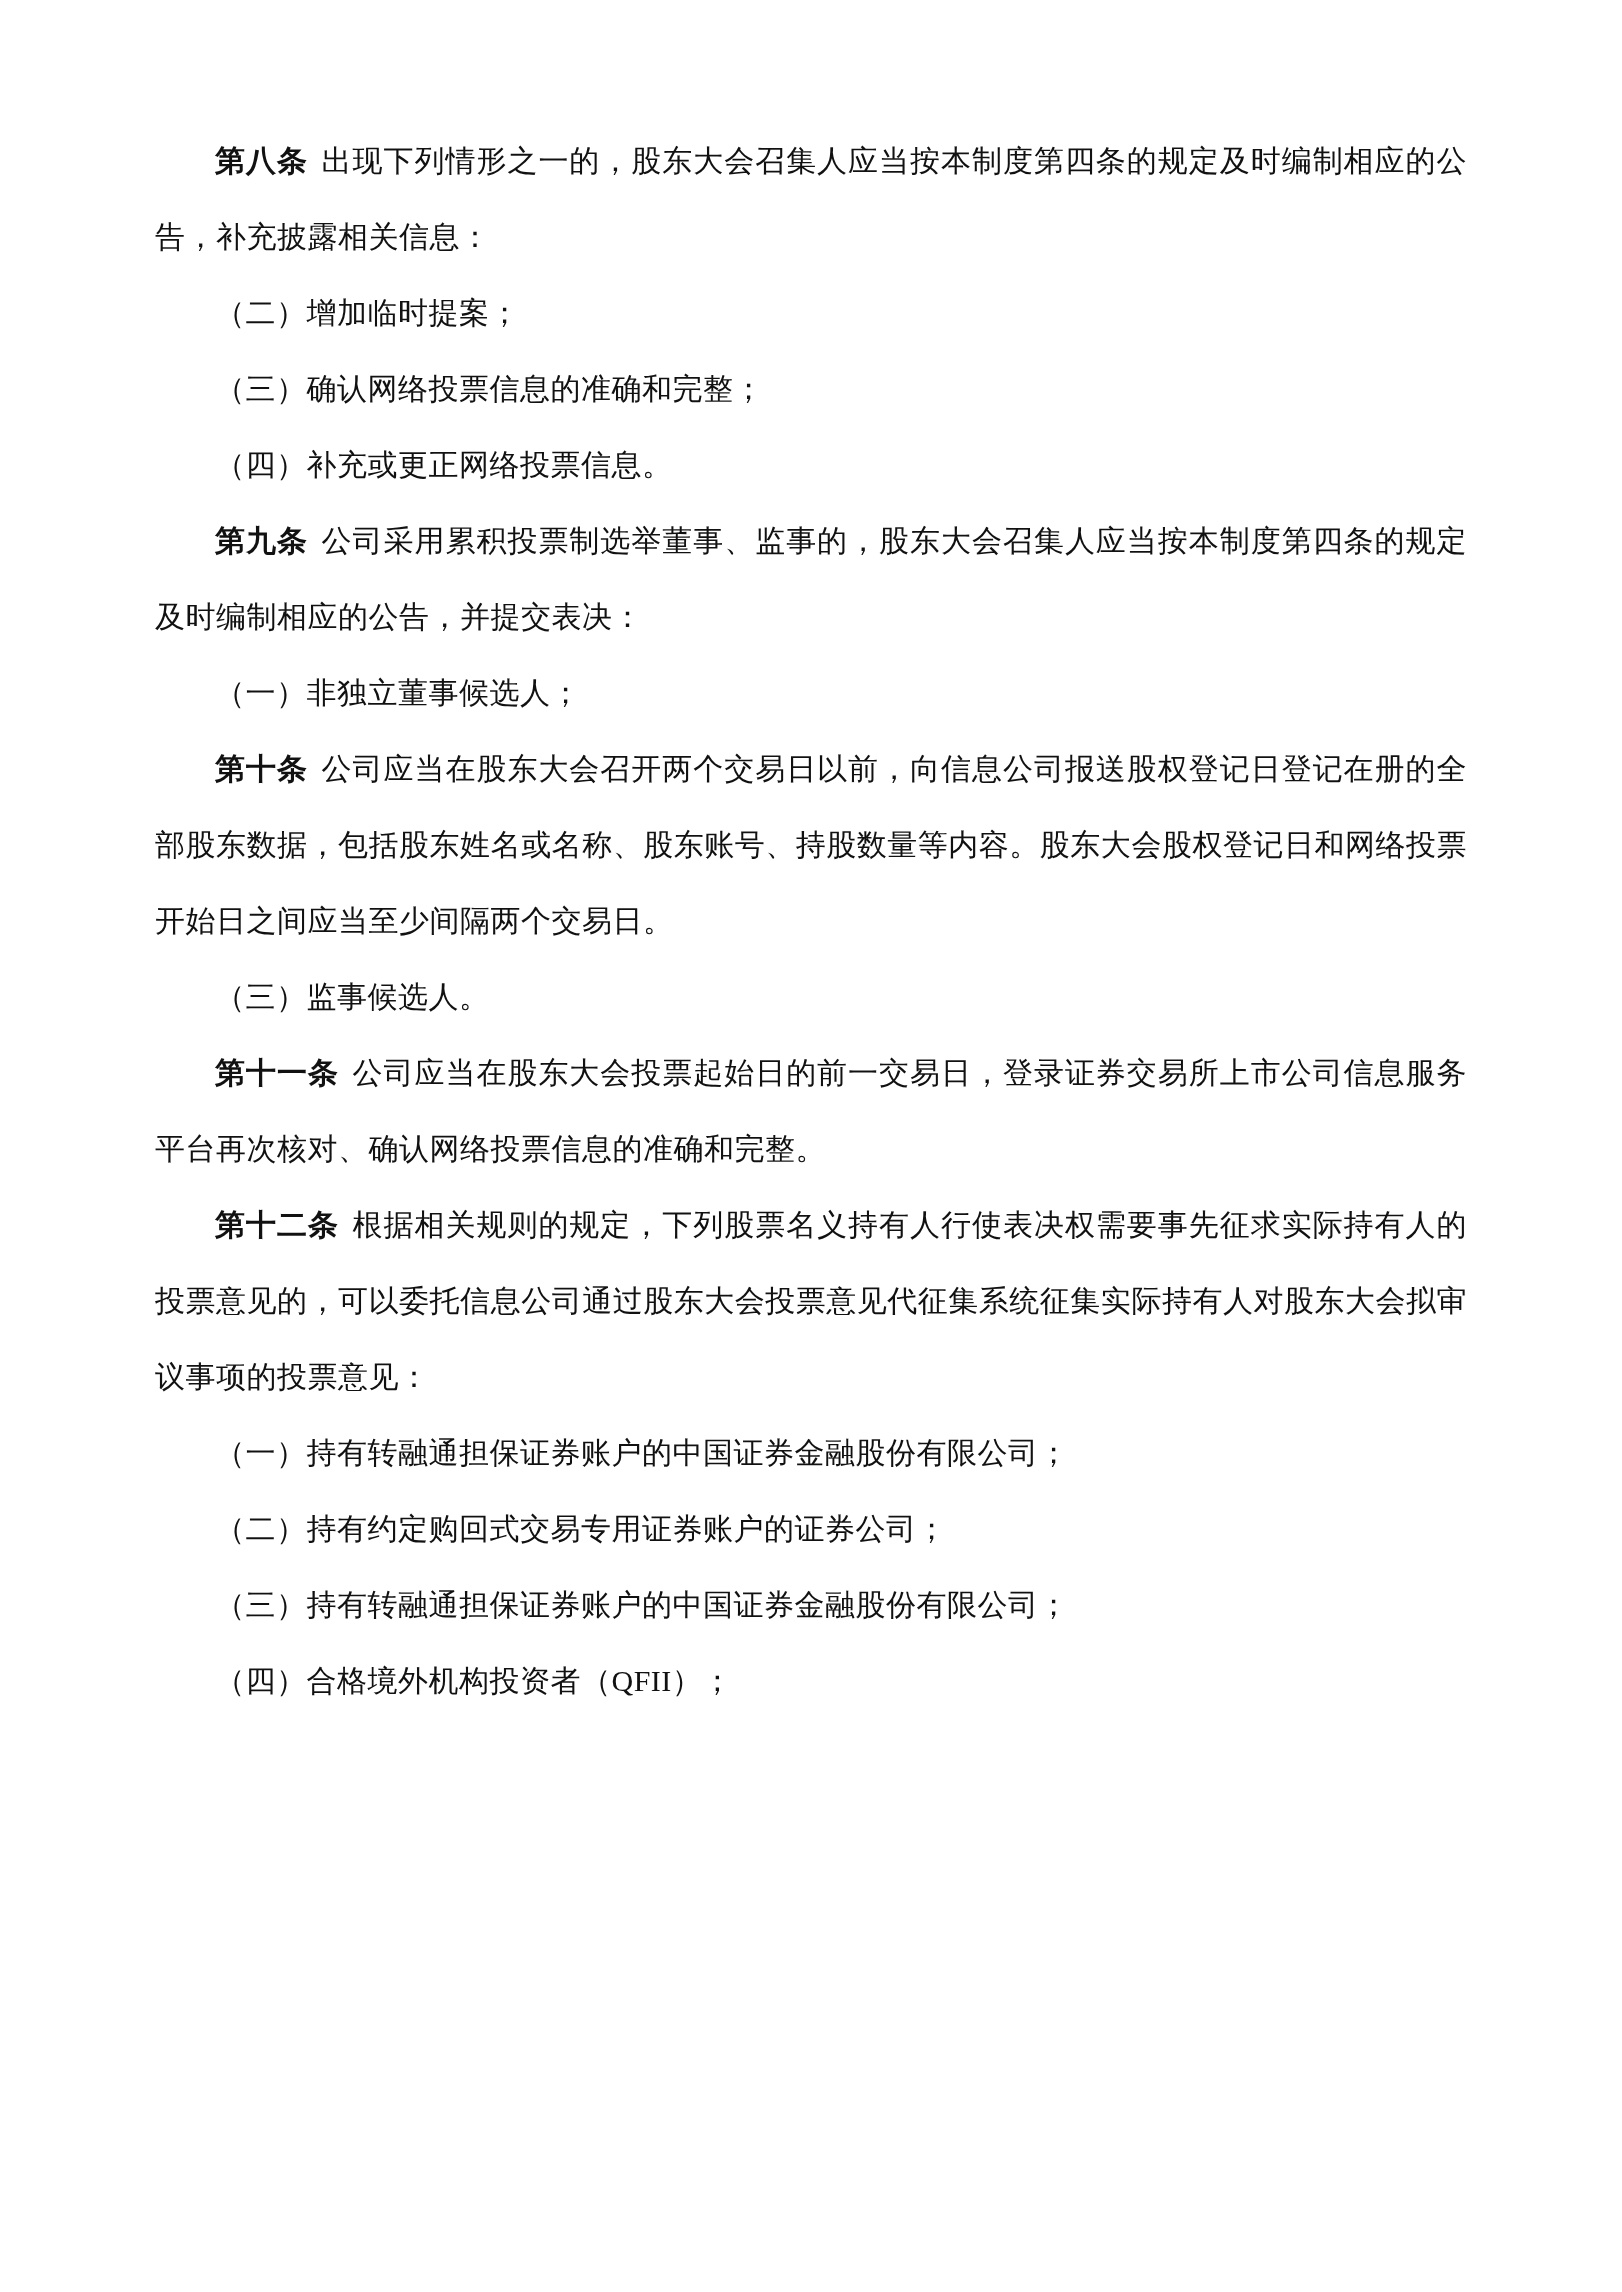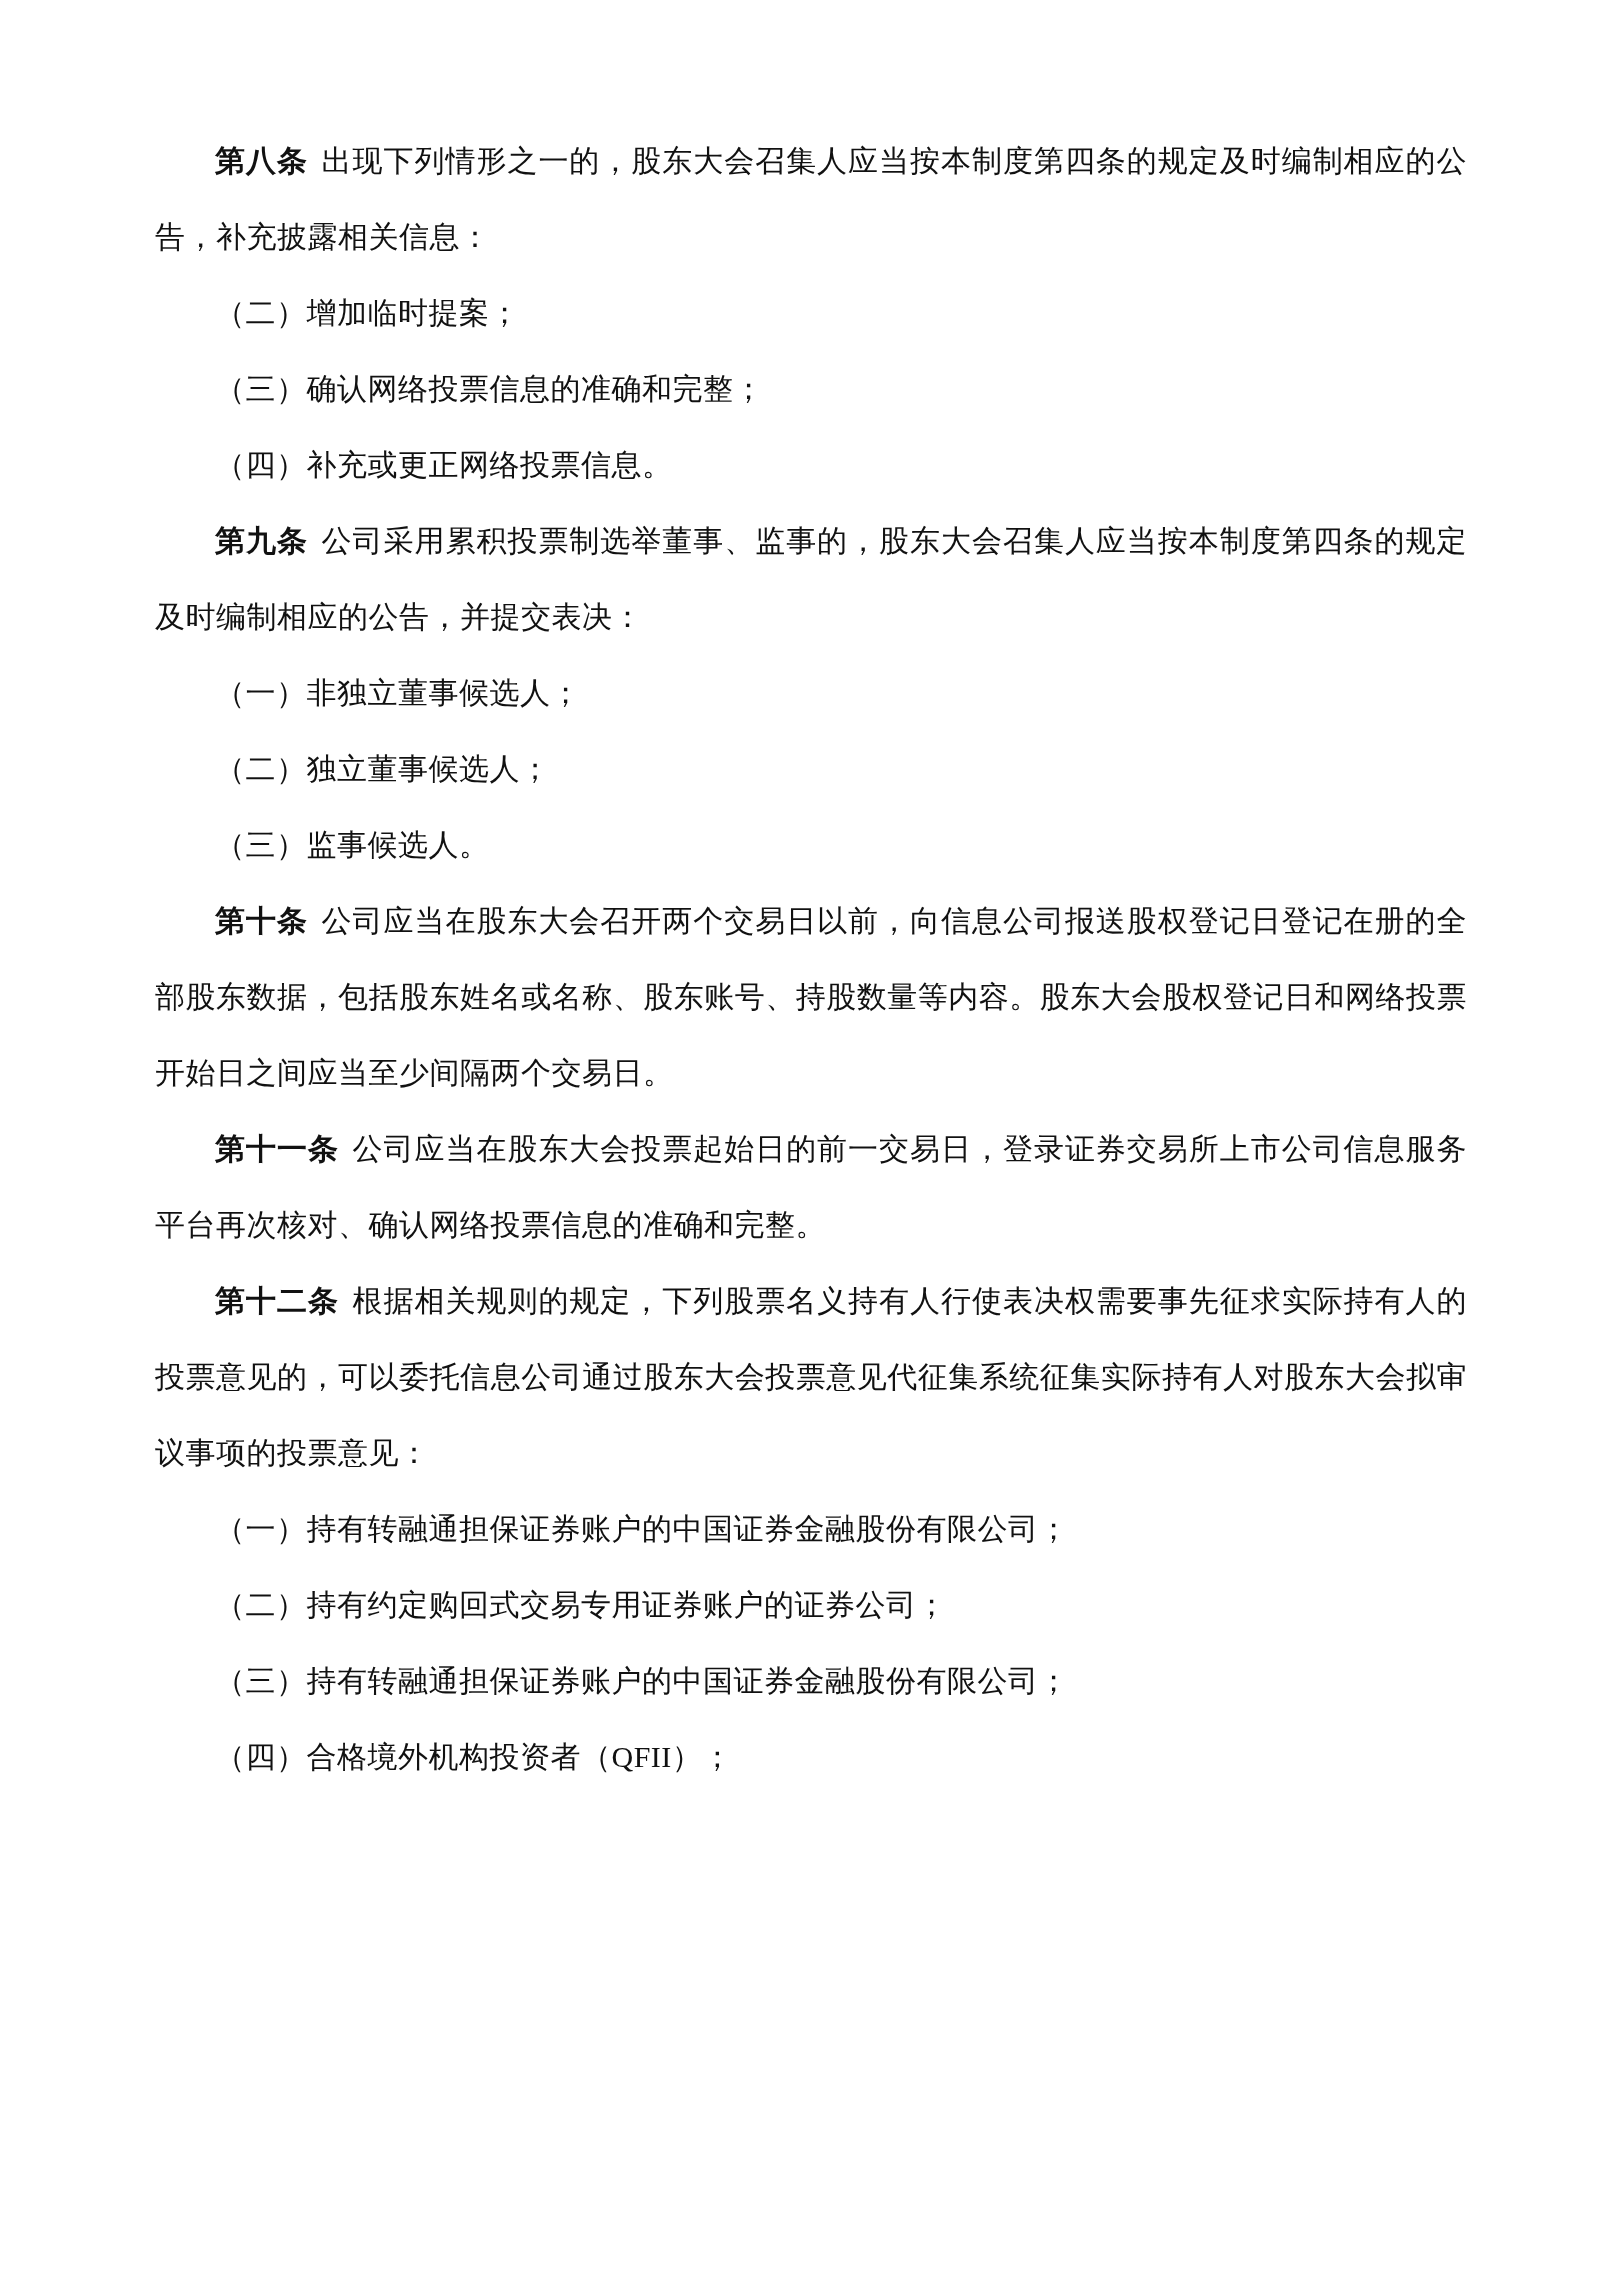--- a/index.html
+++ b/index.html
@@ -51,25 +51,24 @@
   <p class="para"><span class="para-text">（二）增加临时提案；</span></p>
 
   <p class="para"><span class="para-text">（三）确认网络投票信息的准确和完整；</span></p>
 
   <p class="para"><span class="para-text">（四）补充或更正网络投票信息。</span></p>
 
   <p class="para"><b class="para-label">第九条</b><span class="para-text">公司采用累积投票制选举董事、监事的，股东大会召集人应当按本制度第四条的规定及时编制相应的公告，并提交表决：</span></p>
 
   <p class="para"><span class="para-text">（一）非独立董事候选人；</span></p>
 
-  <p class="para"><span class="para-text">（二）独立董事候选人；</span></p>
+
+  <p class="para"><b class="para-label">第十条</b><span class="para-text">公司应当在股东大会召开两个交易日以前，向信息公司报送股权登记日登记在册的全部股东数据，包括股东姓名或名称、股东账号、持股数量等内容。股东大会股权登记日和网络投票开始日之间应当至少间隔两个交易日。</span></p>
 
   <p class="para"><span class="para-text">（三）监事候选人。</span></p>
-
-  <p class="para"><b class="para-label">第十条</b><span class="para-text">公司应当在股东大会召开两个交易日以前，向信息公司报送股权登记日登记在册的全部股东数据，包括股东姓名或名称、股东账号、持股数量等内容。股东大会股权登记日和网络投票开始日之间应当至少间隔两个交易日。</span></p>
 
   <p class="para"><b class="para-label">第十一条</b><span class="para-text">公司应当在股东大会投票起始日的前一交易日，登录证券交易所上市公司信息服务平台再次核对、确认网络投票信息的准确和完整。</span></p>
 
   <p class="para"><b class="para-label">第十二条</b><span class="para-text">根据相关规则的规定，下列股票名义持有人行使表决权需要事先征求实际持有人的投票意见的，可以委托信息公司通过股东大会投票意见代征集系统征集实际持有人对股东大会拟审议事项的投票意见：</span></p>
 
   <p class="para"><span class="para-text">（一）持有转融通担保证券账户的中国证券金融股份有限公司；</span></p>
 
   <p class="para"><span class="para-text">（二）持有约定购回式交易专用证券账户的证券公司；</span></p>
 
   <p class="para"><span class="para-text">（三）持有转融通担保证券账户的中国证券金融股份有限公司；</span></p>

